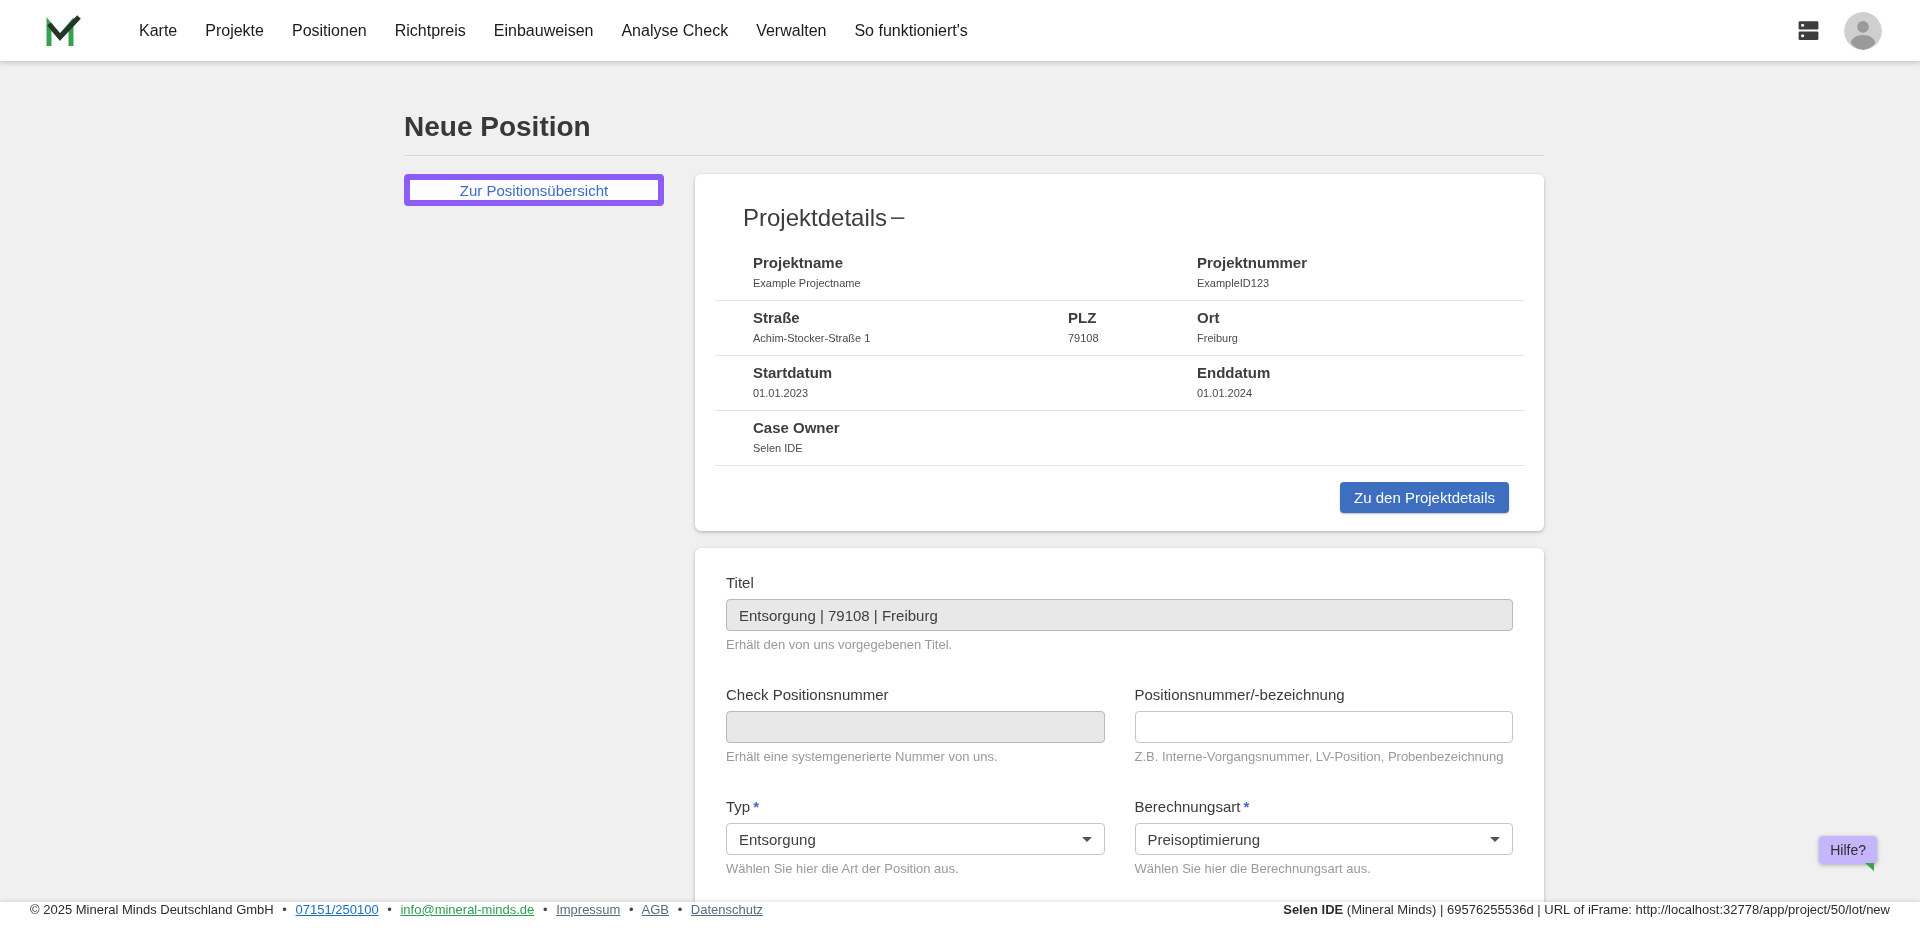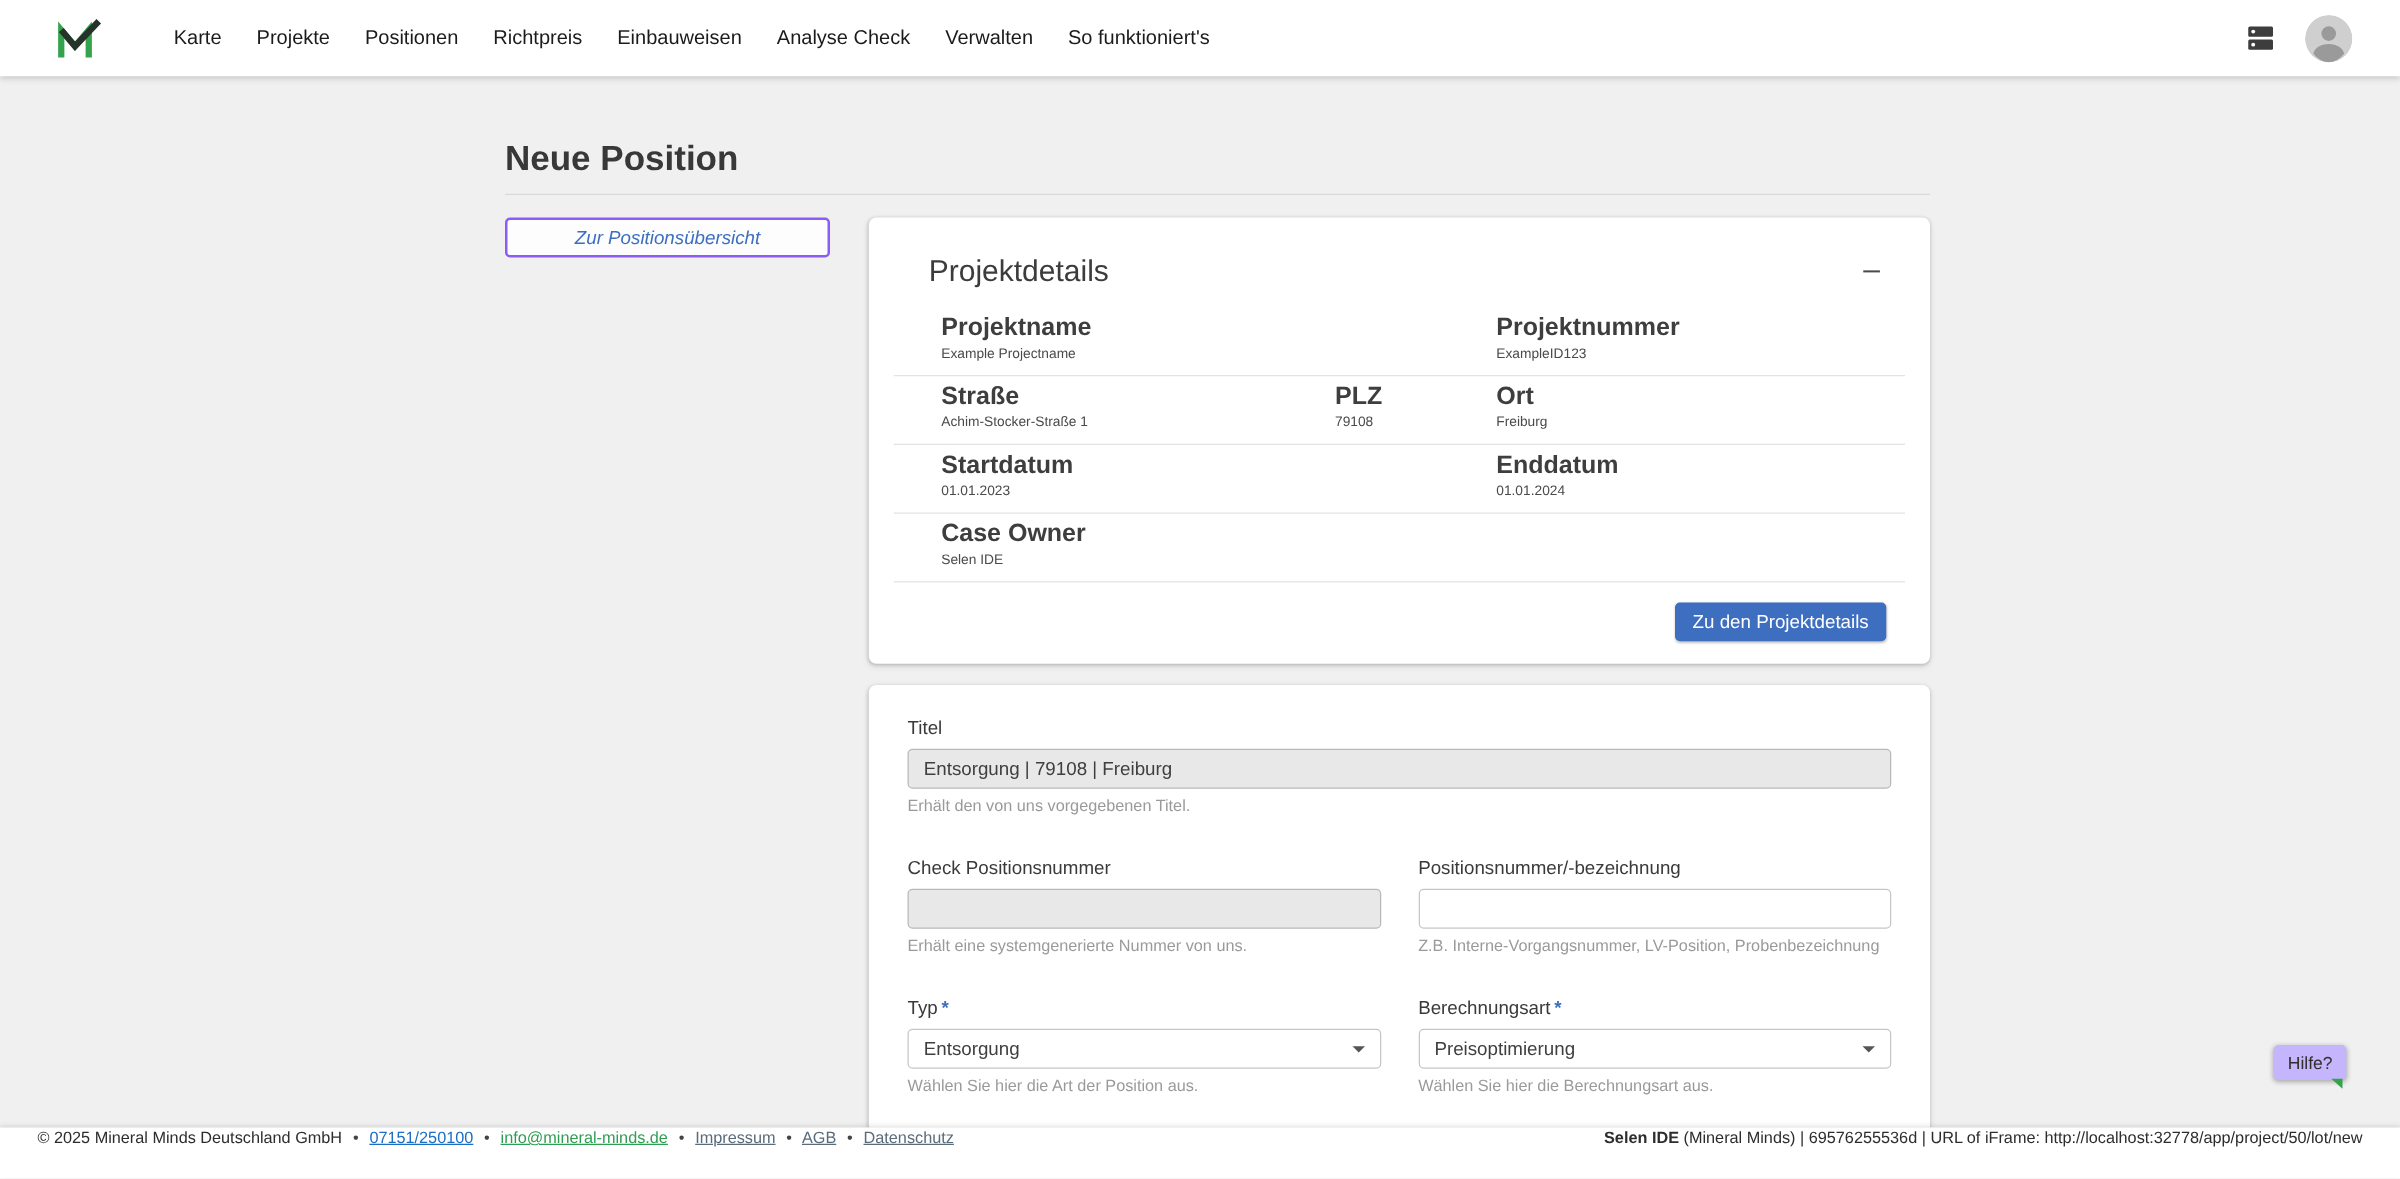--- a/index.html
+++ b/index.html
@@ -38,52 +38,52 @@
   }
   .container { width: 1140px; margin: 0 auto; padding-top: 50px; }
   .page-title { font-size: 28px; font-weight: 600; color: #383838; margin: 0 0 12px 0; }
   .heading-divider { border: none; border-top: 1px solid #d9d9d9; margin: 0; }
   .content-row { display: flex; gap: 31px; margin-top: 18px; align-items: flex-start; }
   .left-col { width: 260px; flex: none; }
   .right-col { flex: 1; display: flex; flex-direction: column; gap: 17px; }
 
   .btn-outline {
     width: 100%; height: 32px;
-    border: 2px solid #8b5cf6; border-radius: 4px;
+    border: 6px solid #8b5cf6; border-radius: 4px;
     background: #fdfdfd; color: #3d6ebf;
-    font-size: 15px; font-family: inherit; cursor: pointer; font-style: italic;
+    font-size: 15px; font-family: inherit; cursor: pointer;
   }
 
   .card {
     background: #fff; border-radius: 6px;
     box-shadow: 0 1px 3px rgba(0,0,0,.2), 0 2px 6px rgba(0,0,0,.08);
   }
 
   
   .card-head {
-    display: flex; align-items: flex-start; justify-content: space-between;
+    display: flex; align-items: flex-start; justify-content: flex-start;
     padding: 30px 36px 14px 48px;
   }
   .card-title { font-size: 24px; font-weight: 400; color: #3c3c3c; }
   .collapse-btn {
     background: none; border: none; cursor: pointer;
     font-size: 24px; line-height: 1; color: #4a4a4a; padding: 0 4px;
     font-family: inherit;
   }
   .pd-table { margin: 0 20px; }
   .pd-row {
     display: grid; grid-template-columns: 315px 129px 1fr;
     padding: 6px 0 6px 38px;
   }
   .pd-row + .pd-row { border-top: 1px solid #e3e3e3; }
   .pd-row:last-child { border-bottom: 1px solid #e3e3e3; }
   .pd-cell.col3 { grid-column: 3; }
   .pd-cell.span2 { grid-column: 1 / 3; }
   .pd-cell.spanall { grid-column: 1 / 4; }
-  .pd-label { font-size: 20px; font-weight: 700; color: #3e3e3e; line-height: 21px; }
+  .pd-label { font-size: 15px; font-weight: 700; color: #3e3e3e; line-height: 21px; }
   .pd-value { font-size: 11px; color: #4a4a4a; line-height: 21px; }
   .card-actions { display: flex; justify-content: flex-end; padding: 16px 35px 18px; }
   .btn-primary {
     background: #3d6ebf; color: #fff; border: none; border-radius: 4px;
     height: 31px; padding: 0 14px; font-size: 15px; font-family: inherit;
     cursor: pointer; box-shadow: 0 1px 2px rgba(0,0,0,.25);
   }
 
   
   .form-card { padding: 26px 31px 40px; }

